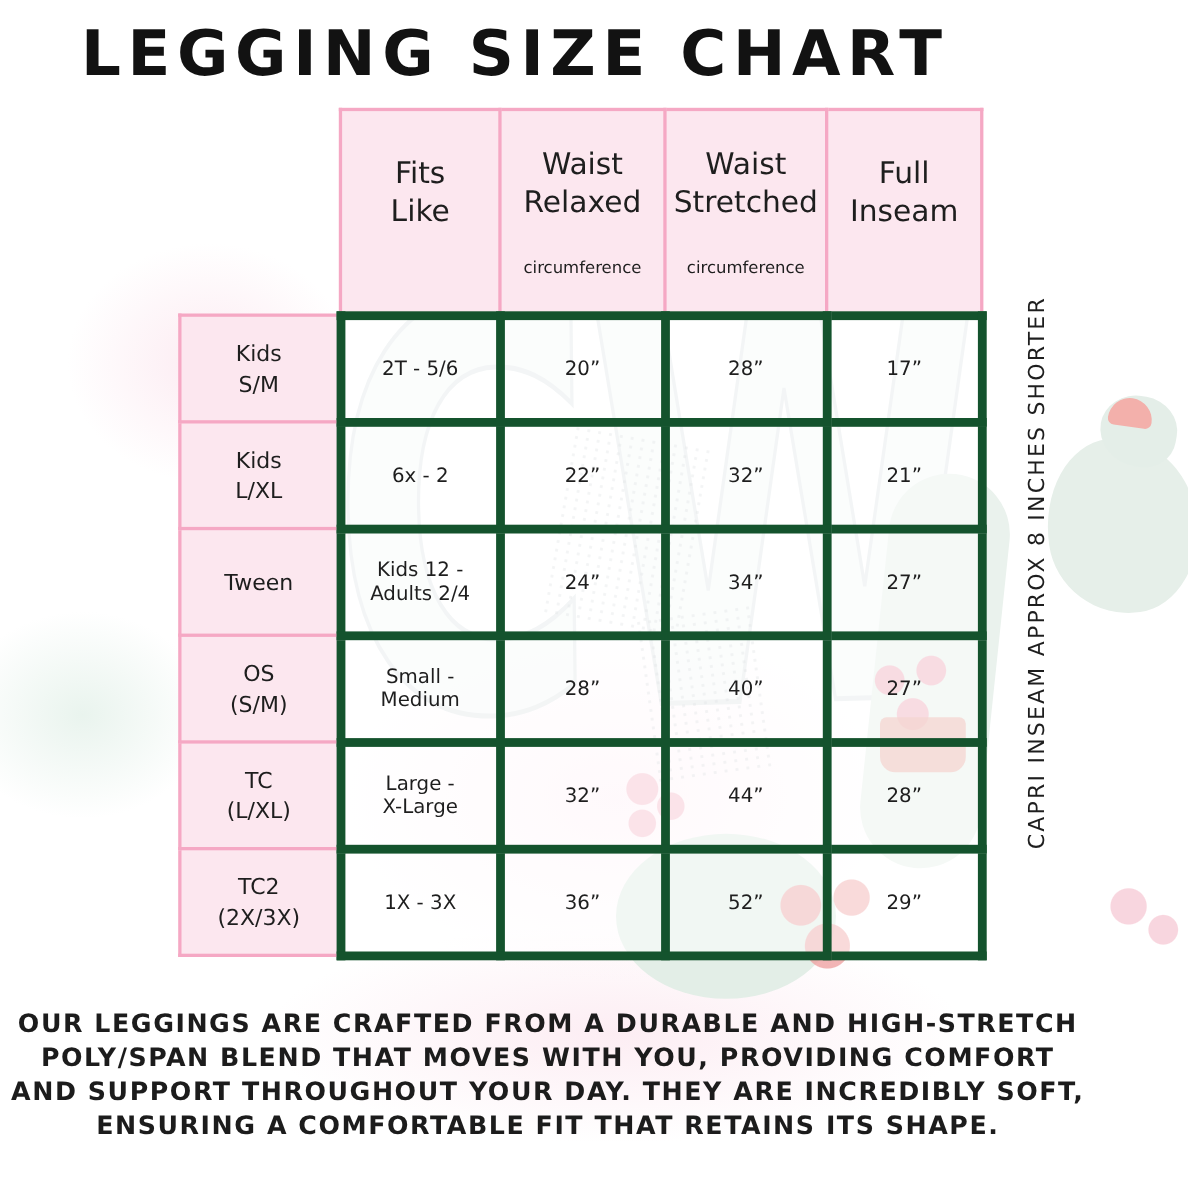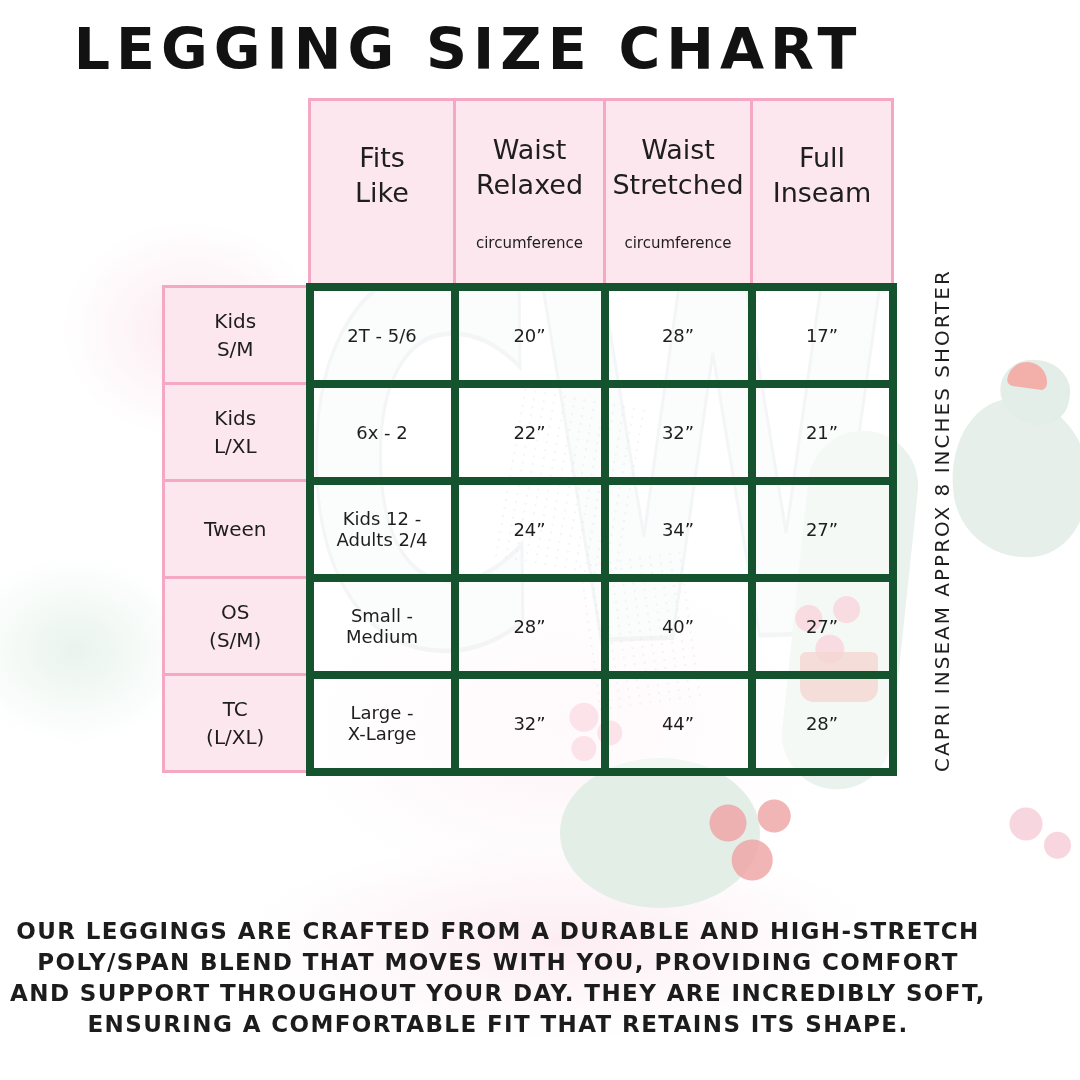--- a/index.html
+++ b/index.html
@@ -165,20 +165,28 @@
     </tr>
     <tr>
       <th class="rowlabel">TC
 (L/XL)</th>
       <td class="data">Large -
 X-Large</td>
       <td class="data">32”</td>
       <td class="data">44”</td>
       <td class="data">28”</td>
     </tr>
+    <tr>
+      <th class="rowlabel">TC2
+(2X/3X)</th>
+      <td class="data">1X - 3X</td>
+      <td class="data">36”</td>
+      <td class="data">52”</td>
+      <td class="data">29”</td>
+    </tr>
   </tbody>
     </table>
 
   <div class="capri-note">CAPRI INSEAM APPROX 8 INCHES SHORTER</div>
 
   <div class="description">
     <div>OUR LEGGINGS ARE CRAFTED FROM A DURABLE AND HIGH-STRETCH</div>
     <div>POLY/SPAN BLEND THAT MOVES WITH YOU, PROVIDING COMFORT</div>
     <div>AND SUPPORT THROUGHOUT YOUR DAY. THEY ARE INCREDIBLY SOFT,</div>
     <div>ENSURING A COMFORTABLE FIT THAT RETAINS ITS SHAPE.</div>

